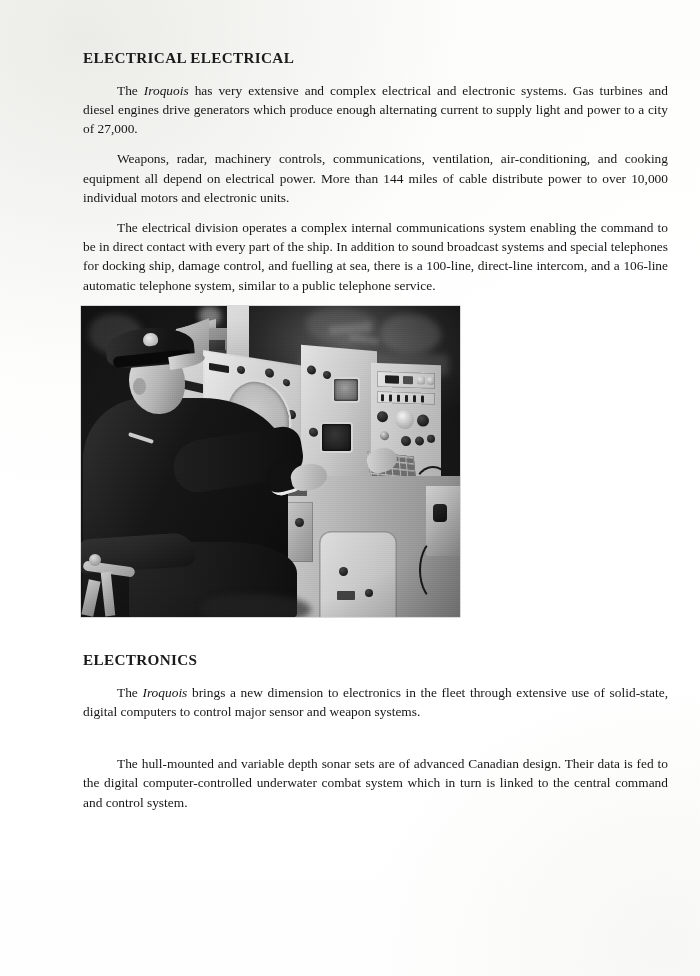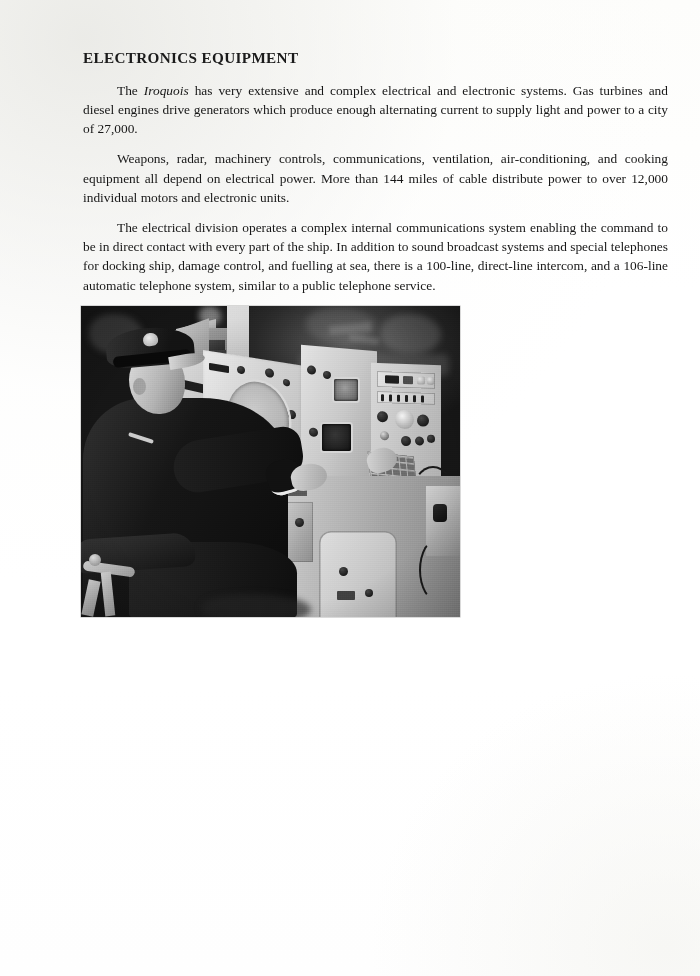--- a/index.html
+++ b/index.html
@@ -354,49 +354,52 @@
 </style>
 </head>
 <body>
 
 <div class="page">
 
   <div class="content">
 
     <div style="position:absolute; left:0; top:50px; width:585px;">
 
-      <h2 class="section-heading">ELECTRONICS EQUIPMENT</h2>
+      <h2 class="section-heading">ELECTRICAL ELECTRICAL</h2>
 
       <div class="para-gap" style="height:14px;"></div>
 
       <p class="body-text"><span>The </span><em>Iroquois</em><span> has very extensive and complex electrical and electronic systems. Gas turbines and diesel engines drive generators which produce enough alternating current to supply light and power to a city of 27,000.</span></p>
 
       <div class="para-gap"></div>
 
-      <p class="body-text">Weapons, radar, machinery controls, communications, ventilation, air-conditioning, and cooking equipment all depend on electrical power. More than 144 miles of cable distribute power to over 12,000 individual motors and electronic units.</p>
+      <p class="body-text">Weapons, radar, machinery controls, communications, ventilation, air-conditioning, and cooking equipment all depend on electrical power. More than 144 miles of cable distribute power to over 10,000 individual motors and electronic units.</p>
 
       <div class="para-gap"></div>
 
       <p class="body-text">The electrical division operates a complex internal communications system enabling the command to be in direct contact with every part of the ship. In addition to sound broadcast systems and special telephones for docking ship, damage control, and fuelling at sea, there is a 100-line, direct-line intercom, and a 106-line automatic telephone system, similar to a public telephone service.</p>
     </div>
 
     <div style="position:absolute; left:0; top:652px; width:585px;">
 
+      <h2 class="section-heading">ELECTRONICS</h2>
 
       <div class="para-gap" style="height:14px;"></div>
 
+      <p class="body-text"><span>The </span><em>Iroquois</em><span> brings a new dimension to electronics in the fleet through extensive use of solid-state, digital computers to control major sensor and weapon systems.</span></p>
 
       <div class="para-gap"></div>
 
 
       <div class="para-gap"></div>
 
 
       <div class="para-gap"></div>
 
+      <p class="body-text">The hull-mounted and variable depth sonar sets are of advanced Canadian design. Their data is fed to the digital computer-controlled underwater combat system which in turn is linked to the central command and control system.</p>
     </div>
 
   </div>
 
   <div class="photo-frame">
     <div class="photo-inner">
 
       <div class="bg-dark"></div>
 
       <div class="bg-blob" style="left:225px; top:2px; width:70px; height:34px;"></div>

